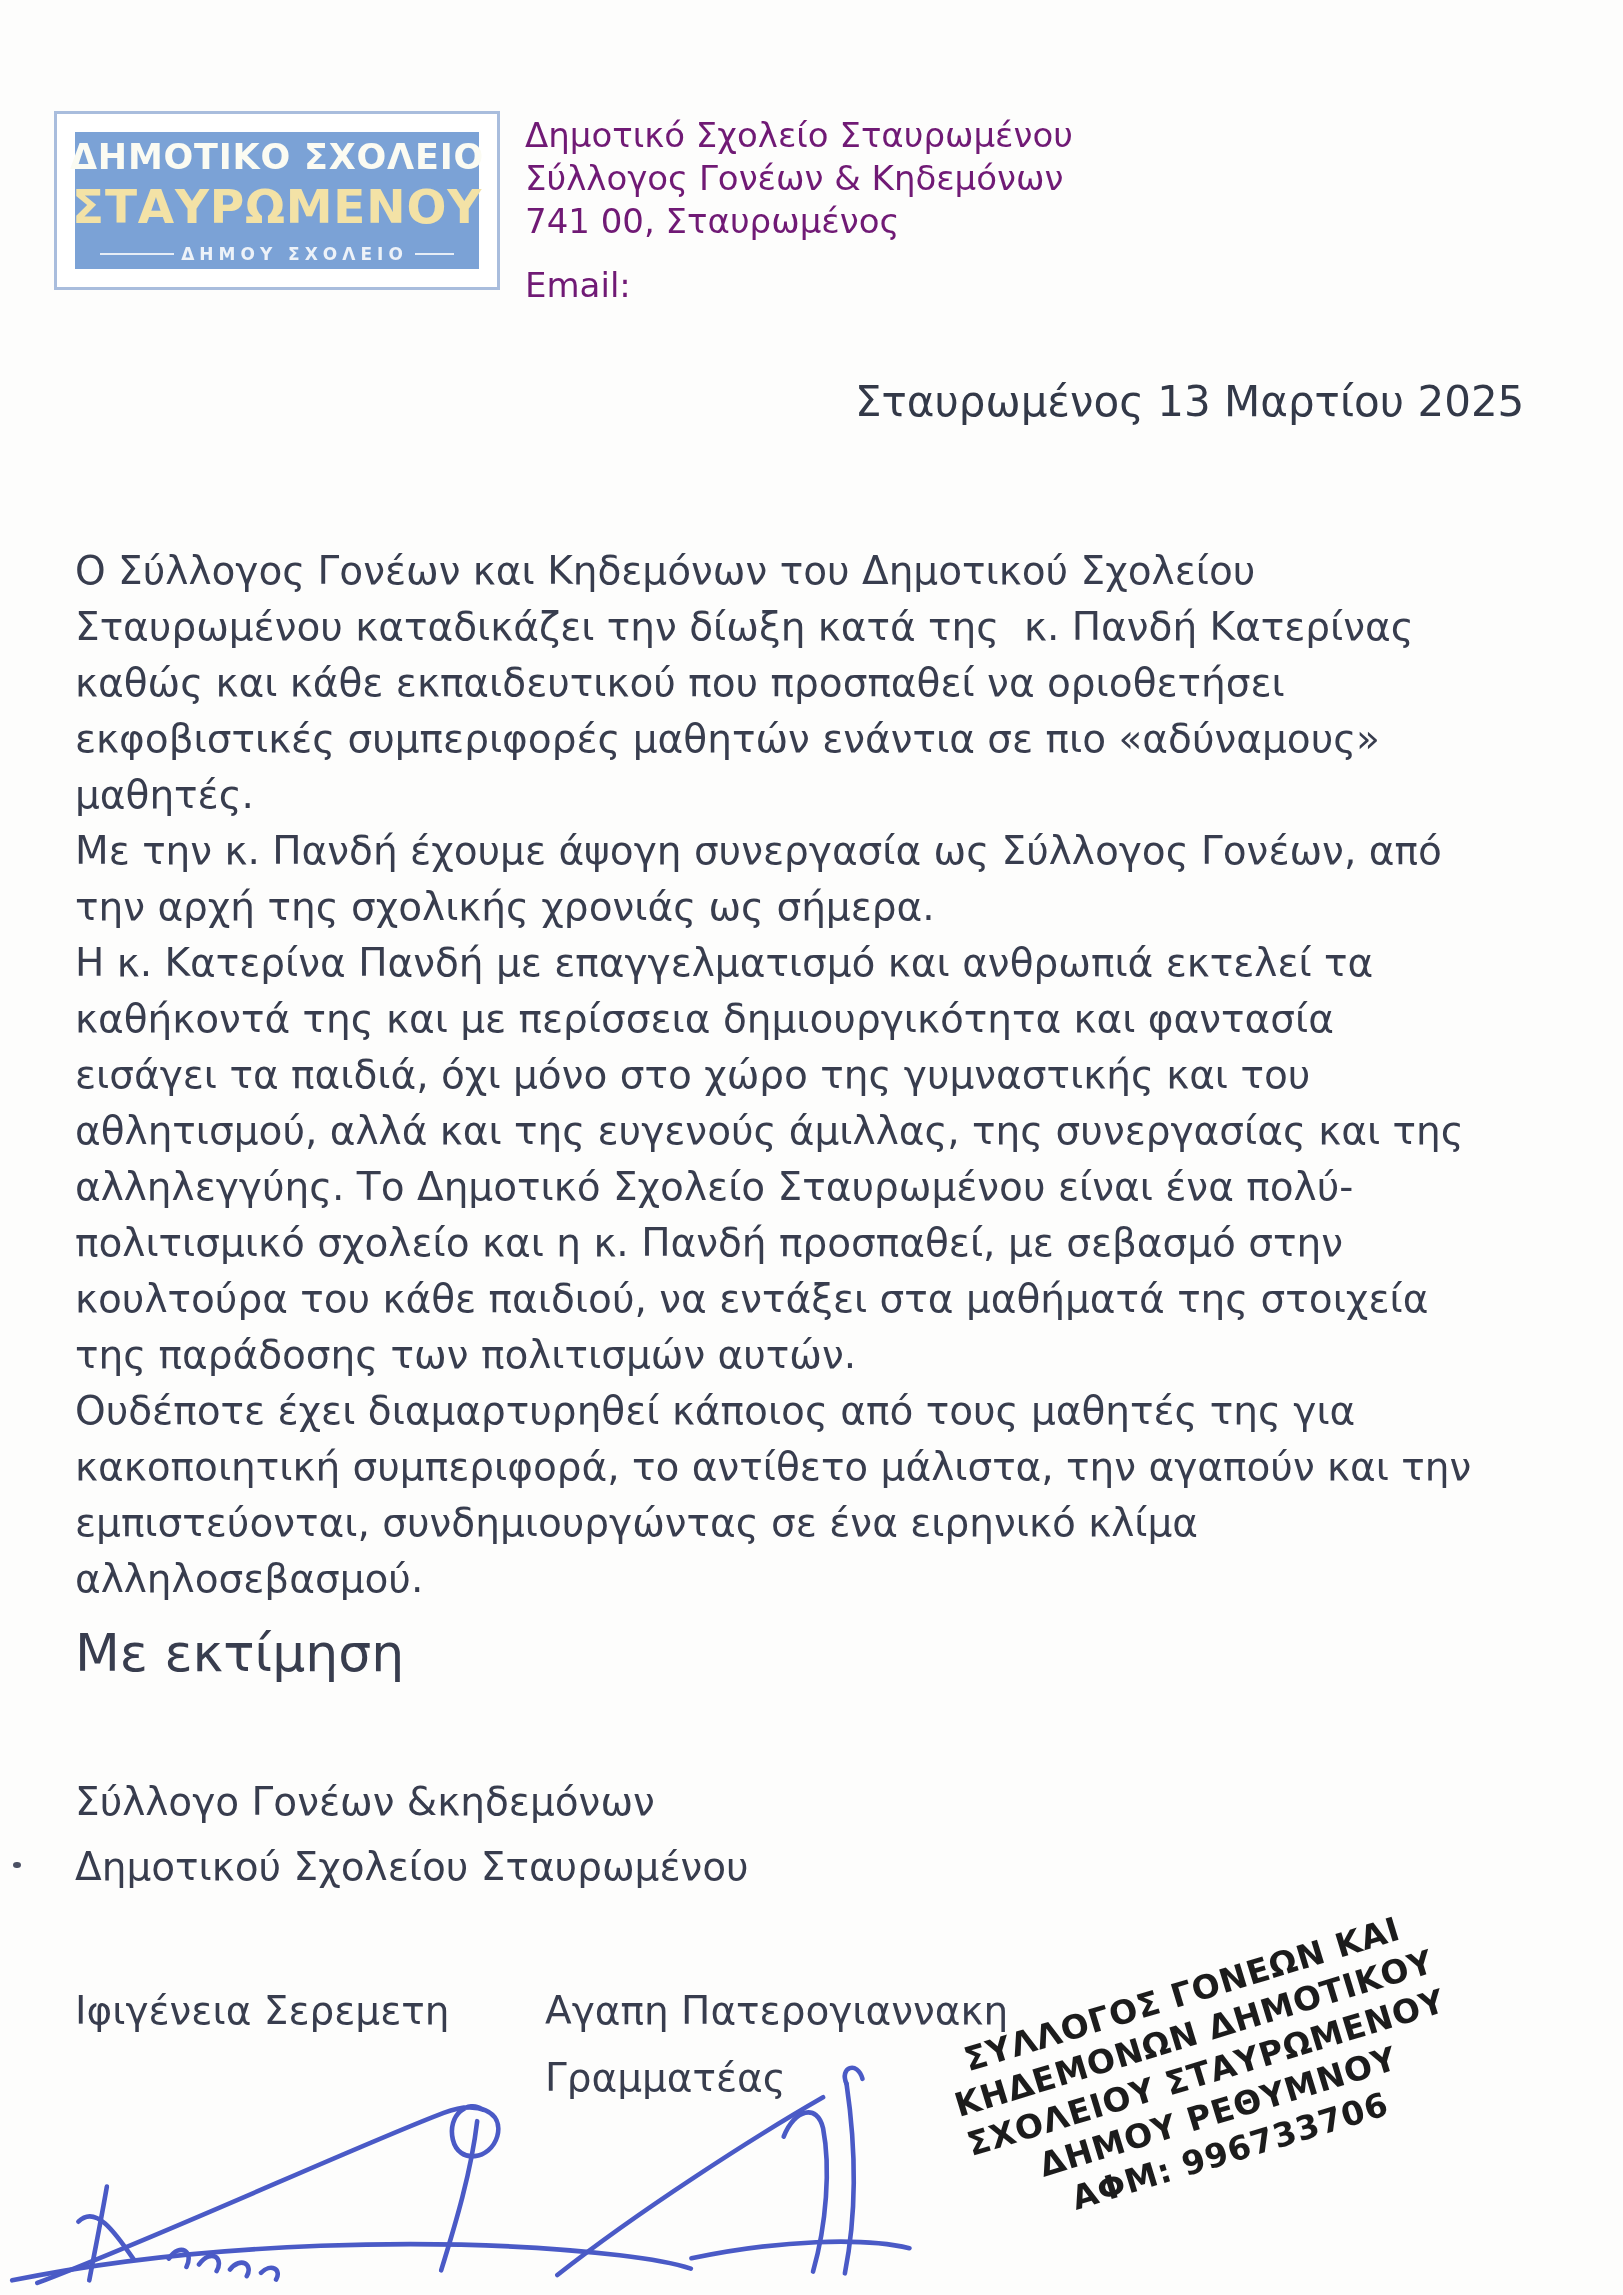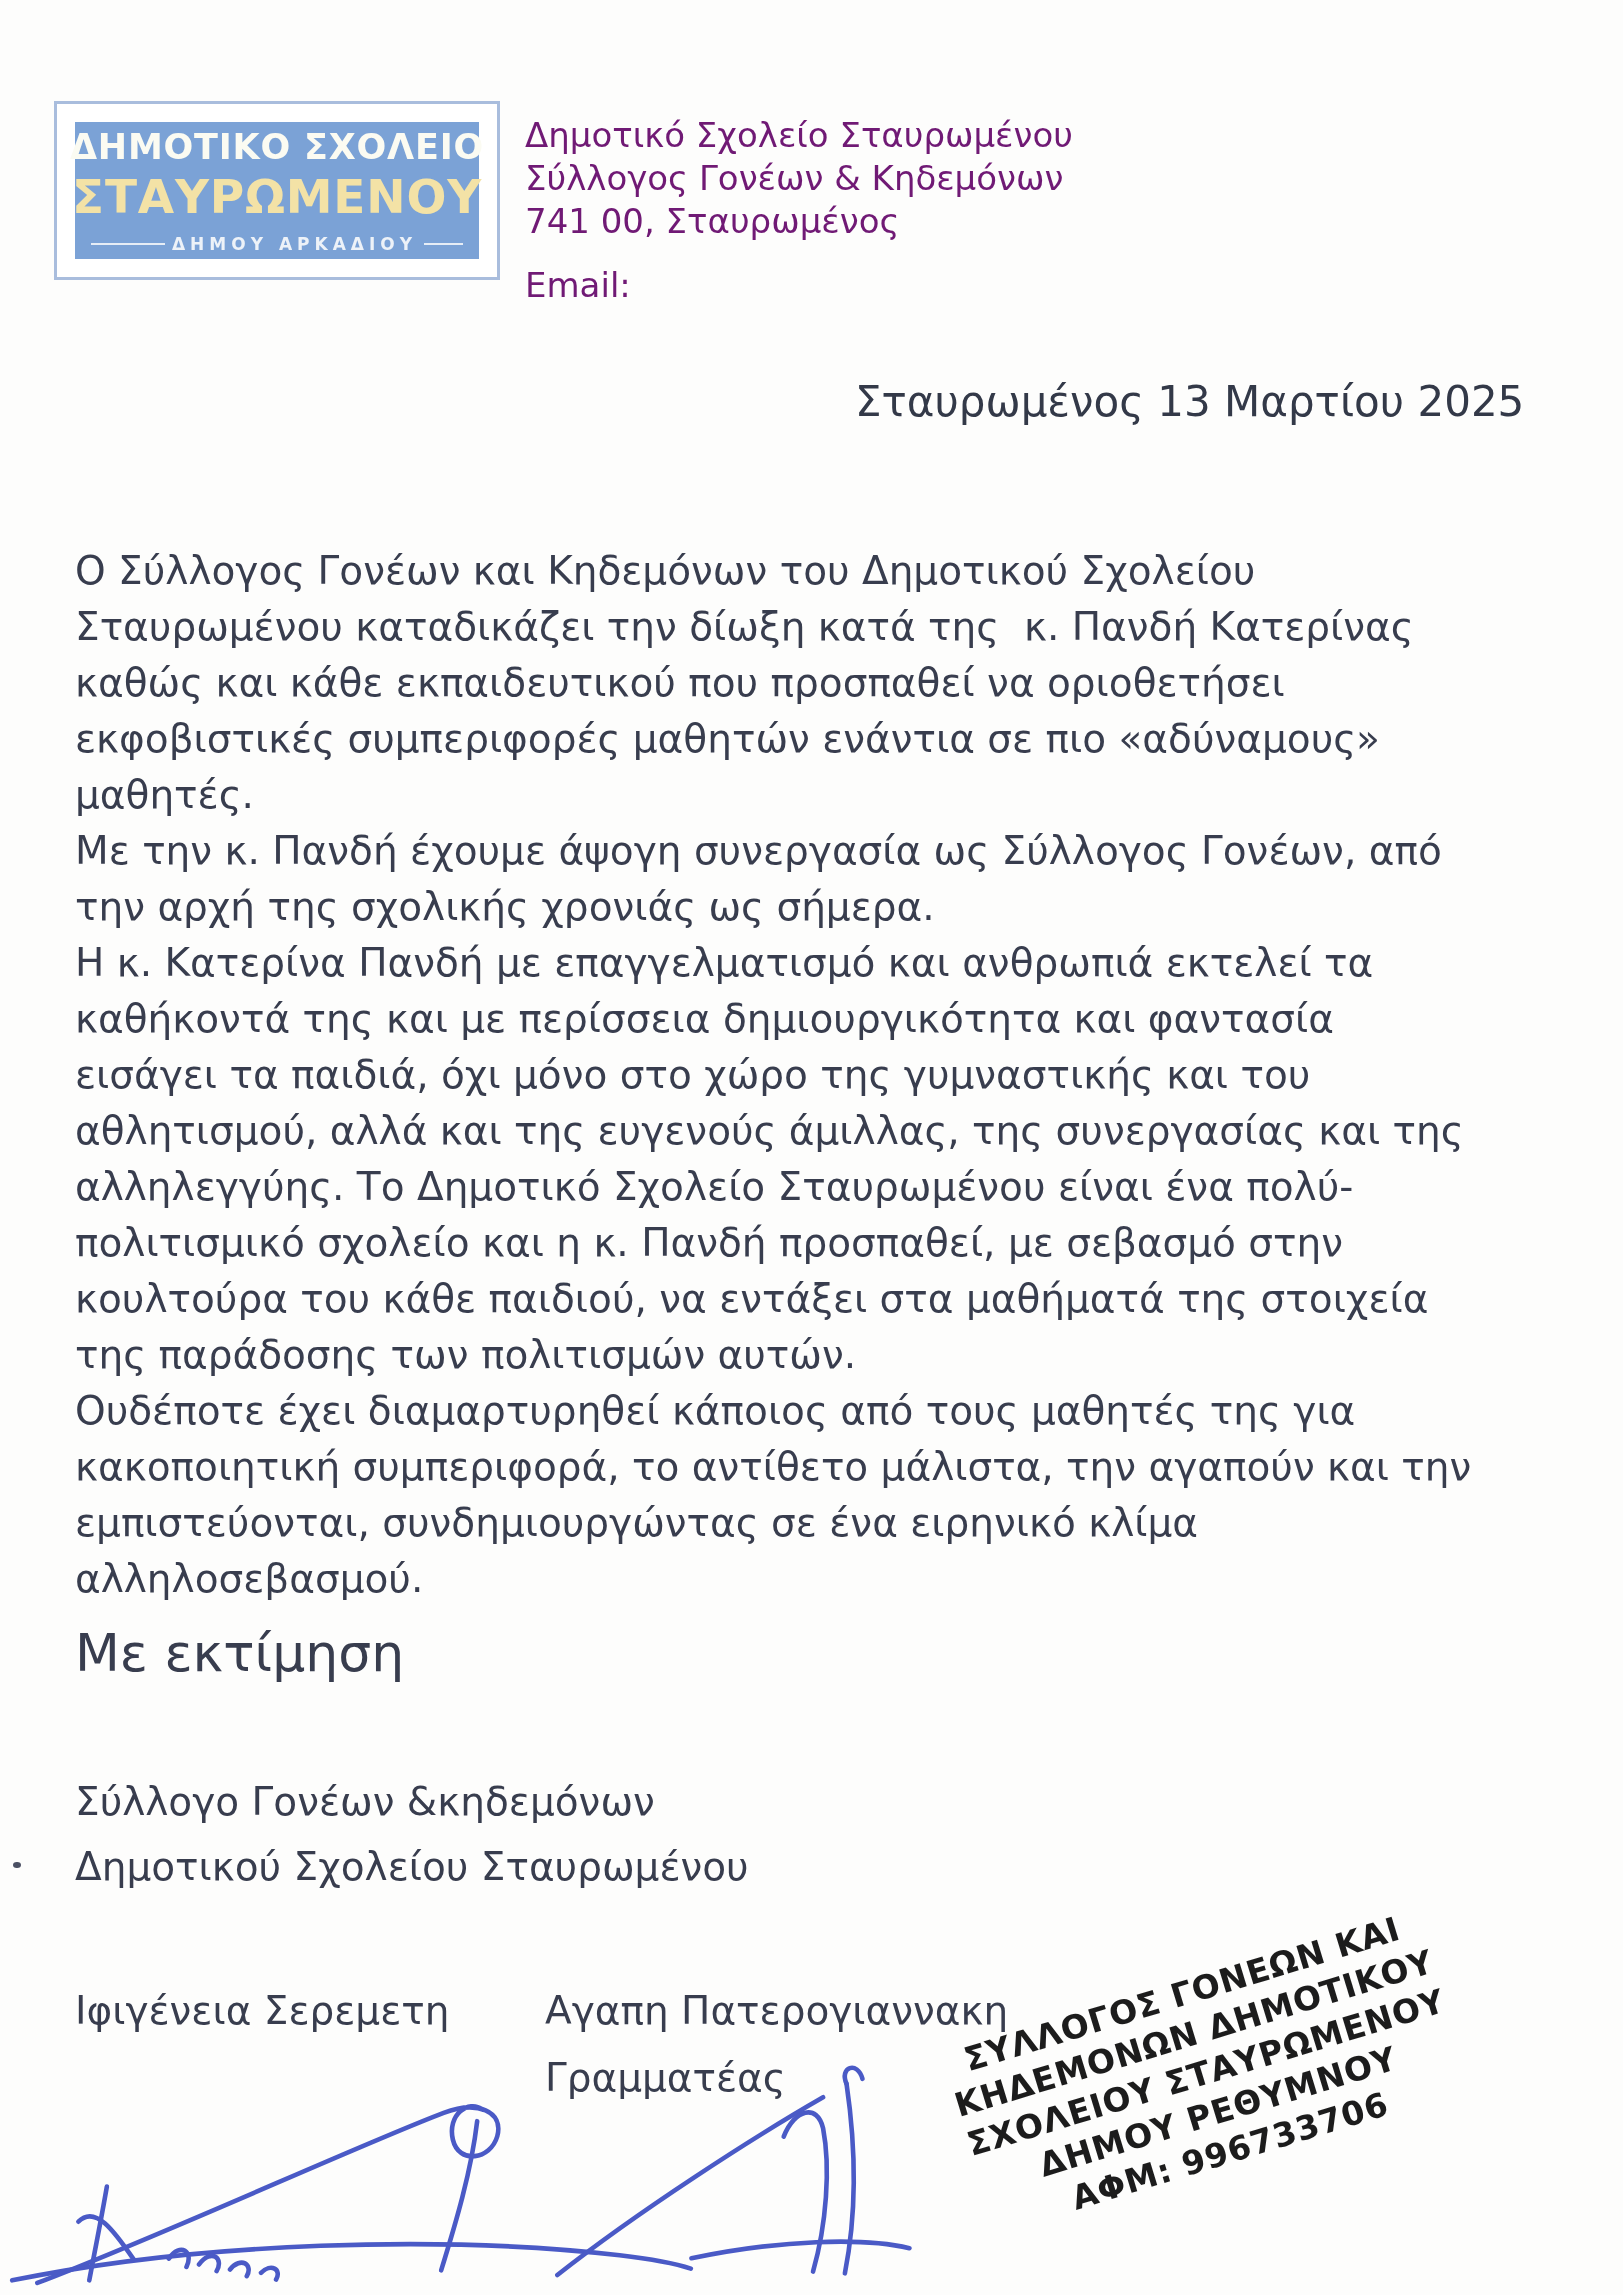--- a/index.html
+++ b/index.html
@@ -7,21 +7,21 @@
     position:relative;
     width:1624px; height:2295px;
     margin:0 auto;
     background:#fdfdfc;
     overflow:hidden;
     font-family:"DejaVu Sans","Liberation Sans",sans-serif;
     color:#383d4e;
   }
   
   .logo {
-    position:absolute; left:54px; top:101px;
+    position:absolute; left:54px; top:111px;
     width:446px; height:179px;
     box-sizing:border-box;
     background:#ffffff;
     border:3.4px solid #a9bddd;
     padding:18px;
   }
   .logo-inner {
     width:100%; height:100%;
     background:#7ba2d6;
     box-sizing:border-box;
@@ -103,21 +103,21 @@
 <body>
 
 <div class="page">
 
   <div class="logo">
     <div class="logo-inner">
       <div class="logo-line1">ΔΗΜΟΤΙΚΟ ΣΧΟΛΕΙΟ</div>
       <div class="logo-line2">ΣΤΑΥΡΩΜΕΝΟΥ</div>
       <div class="logo-line3">
         <span class="logo-rule left"></span>
-        <span>ΔΗΜΟΥ ΑΡΚΑΔΙΟΥ</span>
+        <span>ΔΗΜΟΥ ΣΧΟΛΕΙΟ</span>
         <span class="logo-rule right"></span>
       </div>
     </div>
   </div>
 
   <div class="header-block">
     <div>Δημοτικό Σχολείο Σταυρωμένου</div>
     <div>Σύλλογος Γονέων &amp; Κηδεμόνων</div>
     <div>741 00, Σταυρωμένος</div>
     <div class="header-email">Email:</div>

